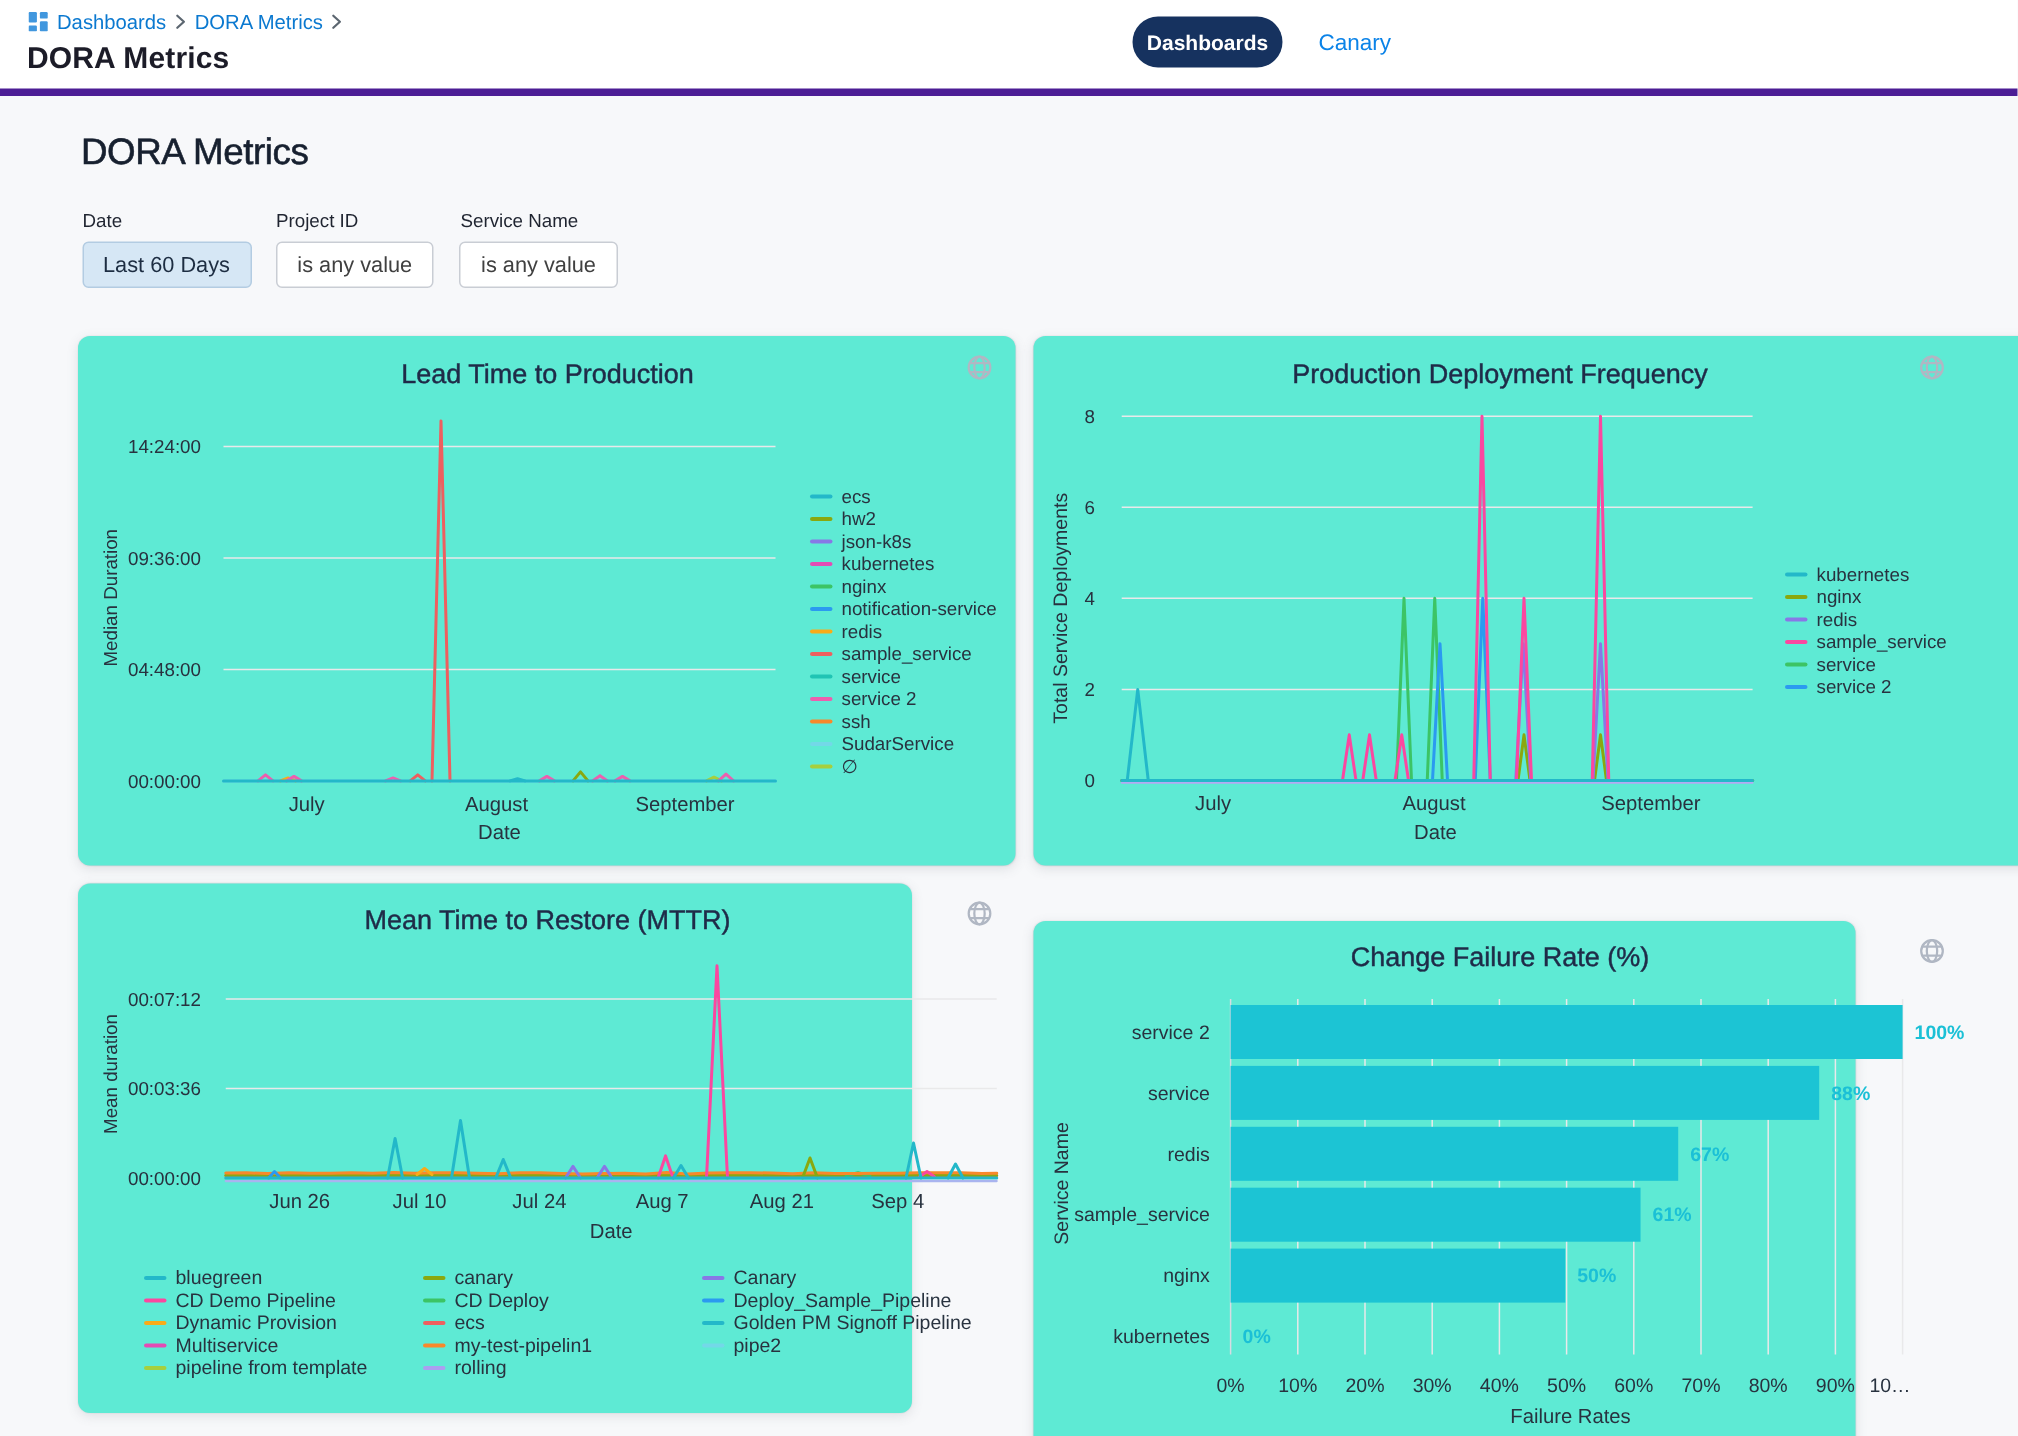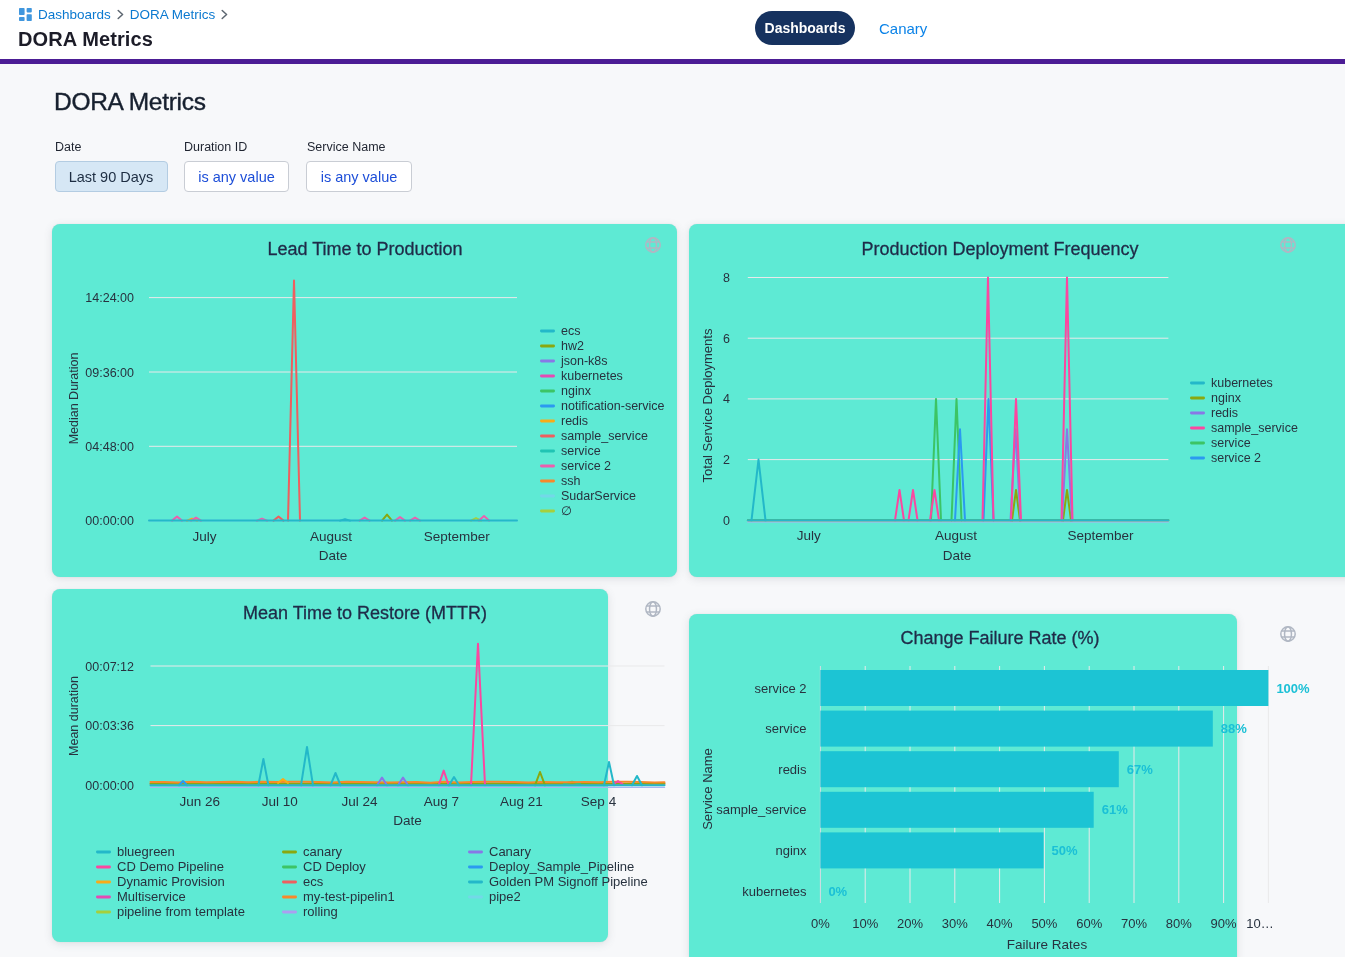--- a/index.html
+++ b/index.html
@@ -6,21 +6,21 @@
 .header { position:absolute; left:0; top:0; width:1345px; height:64px; background:#fff; border-bottom:5px solid #4c1d95; }
 .bc { position:absolute; left:19px; top:7px; display:flex; align-items:center; font-size:13.5px; }
 .bc a { color:#0b79d0; text-decoration:none; }
 .bc .sep { display:flex; align-items:center; margin:0 6px; }
 .htitle { position:absolute; left:18px; top:28px; font-size:20px; font-weight:bold; color:#1c1c28; letter-spacing:0.1px; }
 .tabs { position:absolute; left:755px; top:11px; display:flex; align-items:center; }
 .pill { background:#16325f; color:#fff; font-size:14px; font-weight:bold; border-radius:17px; height:34px; line-height:34px; width:100px; text-align:center; }
 .folders { color:#0b83e8; font-size:15px; margin-left:24px; }
 .h1 { position:absolute; left:54px; top:88px; font-size:24.5px; font-weight:400; color:#17202f; letter-spacing:-0.3px; -webkit-text-stroke:0.4px #17202f; }
 .flabel { position:absolute; font-size:12.5px; color:#1f2430; }
-.fbtn { position:absolute; top:161px; height:31px; border-radius:4px; font-size:14.5px; display:flex; align-items:center; justify-content:center; color:#1d4ed8; }
+.fbtn { position:absolute; top:161px; height:31px; border-radius:4px; font-size:14.5px; display:flex; align-items:center; justify-content:center; color:#404040; }
 .fbtn.sel { background:#d6e7f5; border:1px solid #b3cce2; color:#1d2d42; }
 .fbtn.any { background:#fff; border:1px solid #c9cdd4; }
 .card { position:absolute; background:#5eead4; border-radius:8px; box-shadow:0 0 1px rgba(40,41,61,.14), 0 2px 8px rgba(96,97,112,.16); }
 </style></head>
 <body>
 <div class="header">
   <div class="bc">
       <svg width="13" height="13" viewBox="0 0 13 13" style="margin-right:6px;flex:none">
         <g fill="#4197de">
           <rect x="0" y="0" width="5.6" height="7" rx="0.8"></rect>
@@ -43,23 +43,23 @@
       </span>
     </div>
   <div class="htitle">DORA Metrics</div>
   <div class="tabs">
       <div class="pill">Dashboards</div>
       <div class="folders">Canary</div>
     </div>
 </div>
 <div class="h1">DORA Metrics</div>
 <div class="flabel" style="left:55px;top:140px">Date</div>
-<div class="flabel" style="left:184px;top:140px">Duration ID</div>
+<div class="flabel" style="left:184px;top:140px">Project ID</div>
 <div class="flabel" style="left:307px;top:140px">Service Name</div>
-<div class="fbtn sel" style="left:54.5px;width:113px">Last 90 Days</div>
+<div class="fbtn sel" style="left:54.5px;width:113px">Last 60 Days</div>
 <div class="fbtn any" style="left:184px;width:105px">is any value</div>
 <div class="fbtn any" style="left:306px;width:106px">is any value</div>
 <div class="card" style="left:52px;top:224px;width:625px;height:353px"><svg width="625" height="353" viewBox="0 0 625 353" font-family="Liberation Sans, sans-serif">
       <text x="313" y="31" text-anchor="middle" font-size="18" fill="#1f2b48" stroke="#1f2b48" stroke-width="0.3">Lead Time to Production</text>
       <g stroke="#b0b7c3" stroke-width="1.5" fill="none">
         <circle cx="601" cy="21" r="7.2"></circle>
         <ellipse cx="601" cy="21" rx="3.456" ry="7.2"></ellipse>
         <line x1="594.5" y1="18.0" x2="607.5" y2="18.0"></line>
         <line x1="594.5" y1="24.0" x2="607.5" y2="24.0"></line>
       </g>

